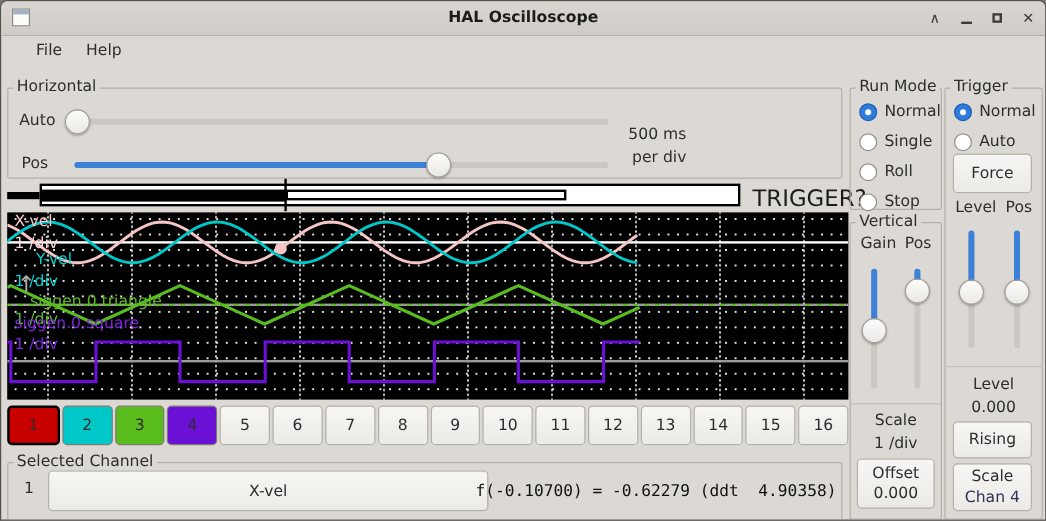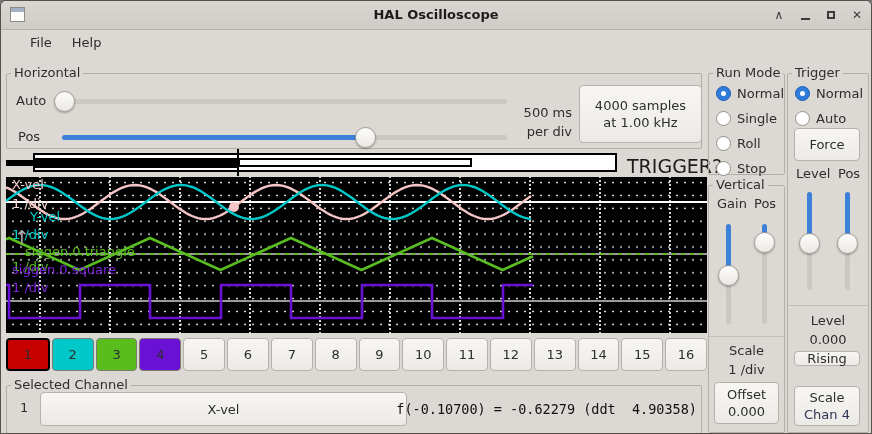--- a/index.html
+++ b/index.html
@@ -111,24 +111,20 @@
     <div class="lbl" style="left:9px;top:19px;">Auto</div>
     <div class="hslider-track" style="left:50px;top:25px;width:450px;"></div>
     <div class="hslider-fill" style="left:50px;top:25px;width:10px;"></div>
     <div class="thumb" style="left:47px;top:17px;"></div>
     <div class="lbl" style="left:11px;top:55px;">Pos</div>
     <div class="hslider-track" style="left:55px;top:61px;width:445px;"></div>
     <div class="hslider-fill" style="left:55px;top:61px;width:304px;"></div>
     <div class="thumb" style="left:348px;top:53px;"></div>
     <div class="lbl" style="left:505px;top:31px;width:60px;text-align:right;">500 ms</div>
     <div class="lbl" style="left:505px;top:50px;width:60px;text-align:right;">per div</div>
-    <div class="btn" style="left:572px;top:11px;width:123px;height:58px;">
-      <span>4000 samples</span>
-      <span>at 1.00 kHz</span>
-    </div>
   </div>
 
   <div class="rec-stub"></div>
   <div class="rec-outer"></div>
   <div class="rec-fill"></div>
   <div class="rec-window"></div>
   <div class="rec-tick"></div>
   <div class="lbl" style="left:626px;top:154px;font-size:19px;color:#1c1c1c;">TRIGGER?</div>
 
   <div id="scope">
@@ -224,21 +220,21 @@
     <div class="vslider-track" style="left:19px;top:118px;height:98px;"></div>
     <div class="vslider-fill" style="left:19px;top:118px;height:52px;"></div>
     <div class="thumb" style="left:11px;top:159px;"></div>
     <div class="vslider-track" style="left:57px;top:118px;height:98px;"></div>
     <div class="vslider-fill" style="left:57px;top:118px;height:52px;"></div>
     <div class="thumb" style="left:49px;top:159px;"></div>
 
     <div class="sep" style="top:231px;"></div>
     <div class="lbl" style="left:0;top:239px;width:100%;text-align:center;">Level</div>
     <div class="lbl" style="left:0;top:258px;width:100%;text-align:center;">0.000</div>
-    <div class="btn" style="left:6px;top:277px;width:66px;height:15px;">
+    <div class="btn" style="left:6px;top:277px;width:66px;height:31px;">
       <span>Rising</span>
     </div>
     <div class="btn" style="left:6px;top:312px;width:66px;height:40px;">
       <span>Scale</span>
       <span id="source-chan" style="color: rgb(47, 50, 83);">Chan 4</span>
     </div>
   </div>
 
   <div class="frame" style="left:707px;top:184px;width:75px;height:246px;">
     <div class="frame-label">Vertical</div>

